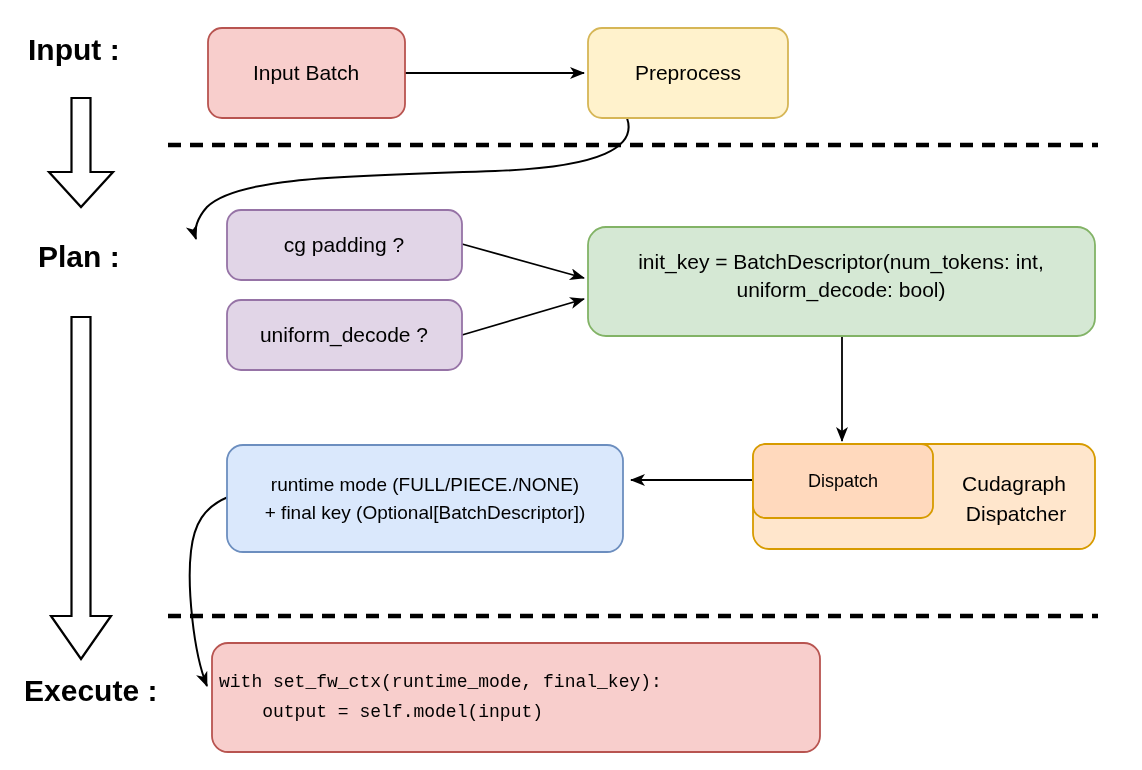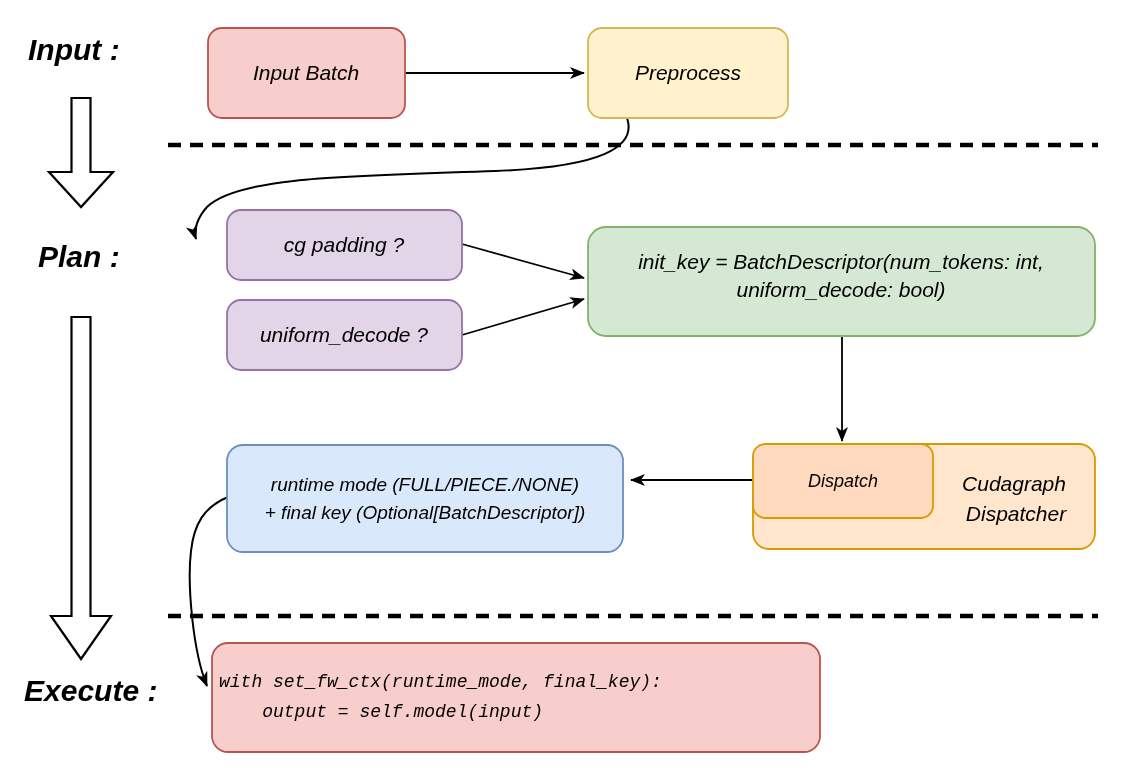--- a/index.html
+++ b/index.html
@@ -2,21 +2,20 @@
 <html><head>
 <meta charset="utf-8">
 <style>
   html,body{margin:0;padding:0;background:#ffffff;}
   .canvas{
     position:relative;
     width:1142px;height:770px;
     background:#ffffff;
     font-family:"Liberation Sans", sans-serif;
     overflow:hidden;
-    font-style:italic;
   }
   svg{display:block;}
   text{fill:#000000;}
   .stage-label{font-weight:bold;font-size:30px;}
   .node-label{font-size:21px;}
   .node-label-md{font-size:19px;}
   .node-label-sm{font-size:18px;}
   .code-label{font-family:"Liberation Mono","DejaVu Sans Mono",monospace;font-size:18px;white-space:pre;}
   .box{stroke-width:1.8;}
   .connector{fill:none;stroke:#000;stroke-width:1.8;}

